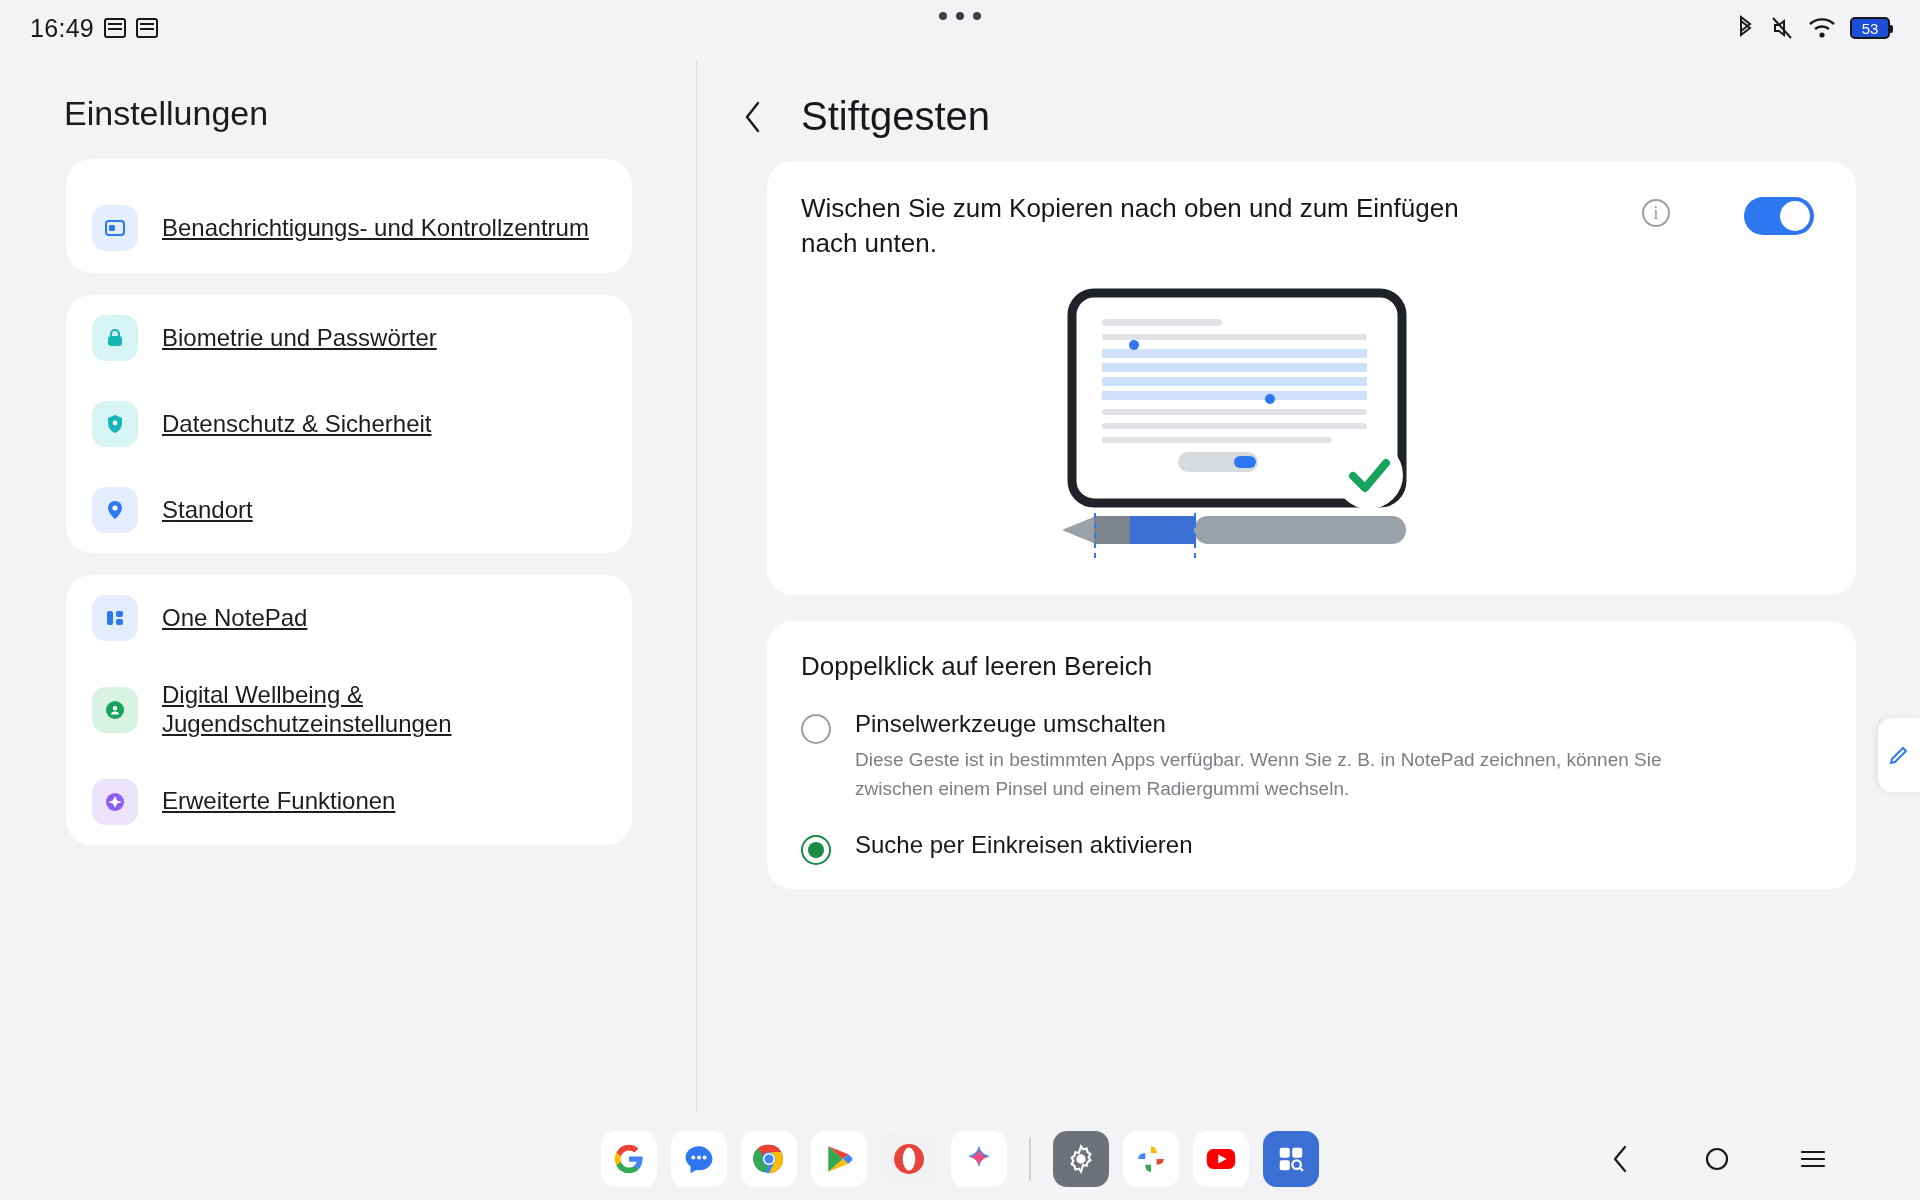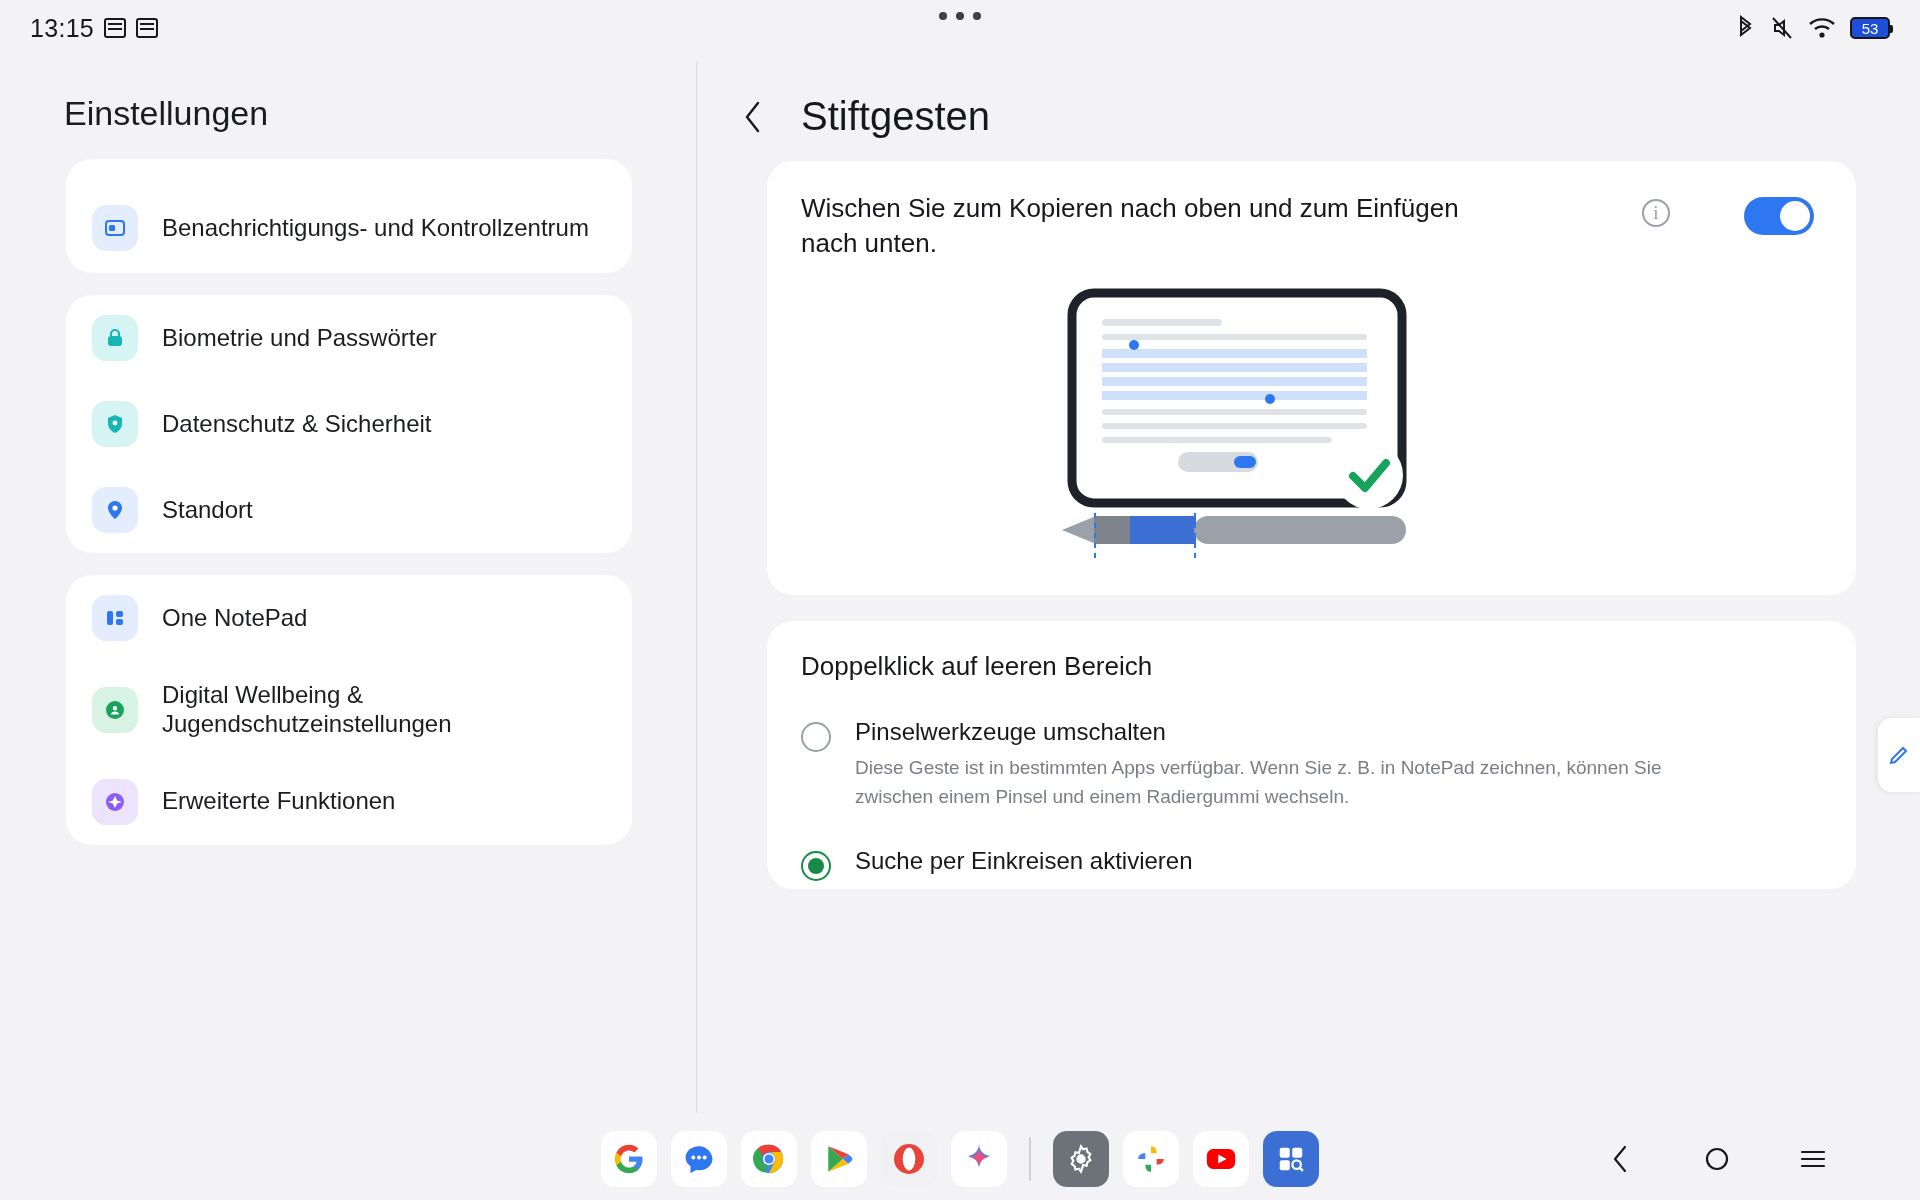--- a/index.html
+++ b/index.html
@@ -63,21 +63,21 @@
   .row {
     display: flex; align-items: center; gap: 24px;
     padding: 20px 26px; min-height: 78px; cursor: default;
   }
   .row.selected { background: #e9e9eb; }
   .row-icon {
     width: 46px; height: 46px; border-radius: 14px; flex: none;
     display: flex; align-items: center; justify-content: center;
   }
   .row-icon svg { display: block; }
-  .row-label { font-size: 24px; color: #1b1d20; line-height: 1.2; }
+  .row-label { font-size: 24px; color: #1b1d20; line-height: 1.2; text-decoration: underline; }
 
   .card-1 { margin-top: 0; }
   .truncated-top { margin-top: -26px; }
 
   
   .detail-header { display: flex; align-items: center; gap: 28px; padding: 38px 0 0 36px; }
   .back-btn { width: 40px; height: 40px; display: flex; align-items: center; justify-content: center; }
   .detail-title { font-size: 40px; color: #16181c; }
 
   .desc {
@@ -101,21 +101,21 @@
   .toggle {
     position: absolute; right: 42px; top: 36px;
     width: 70px; height: 38px; border-radius: 19px; background: #2f77f0;
   }
   .toggle i { position: absolute; right: 4px; top: 4px; width: 30px; height: 30px; border-radius: 50%; background: #fff; }
 
   .illus { display: flex; justify-content: center; margin-top: 26px; }
 
   .panel2 { margin-top: 26px; padding: 30px 34px 0 34px; height: 268px; overflow: hidden; }
   .panel2-title { font-size: 26px; color: #16181c; }
-  .opt { display: flex; gap: 24px; align-items: flex-start; margin-top: 36px; }
+  .opt { display: flex; gap: 24px; align-items: flex-start; margin-top: 28px; }
   .radio {
     width: 30px; height: 30px; border-radius: 50%; border: 2px solid #9aa0a6; flex: none; margin-top: 4px;
     display: flex; align-items: center; justify-content: center;
   }
   .radio.on { border-color: #178a46; }
   .radio.on i { width: 16px; height: 16px; border-radius: 50%; background: #178a46; display: block; }
   .opt-title { font-size: 24px; color: #16181c; }
   .opt-sub { font-size: 19px; color: #7a7e85; line-height: 1.5; margin-top: 8px; max-width: 880px; }
 
   .pen-tab {
@@ -132,21 +132,21 @@
   .navbar { position: absolute; right: 90px; display: flex; align-items: center; gap: 62px; }
   .nav-btn { width: 34px; height: 34px; display: flex; align-items: center; justify-content: center; }
 </style>
 </head>
 <body>
 
 <div id="root">
 
   <div class="statusbar">
     <div class="status-left">
-      <div class="status-time">13:15</div>
+      <div class="status-time">16:49</div>
       <div class="mini-icon"></div>
       <div class="mini-icon"></div>
     </div>
     <div class="status-dots">
         <i></i>
         <i></i>
         <i></i>
       </div>
     <div class="status-right">
       <svg width="20" height="26" viewBox="0 0 20 26">

